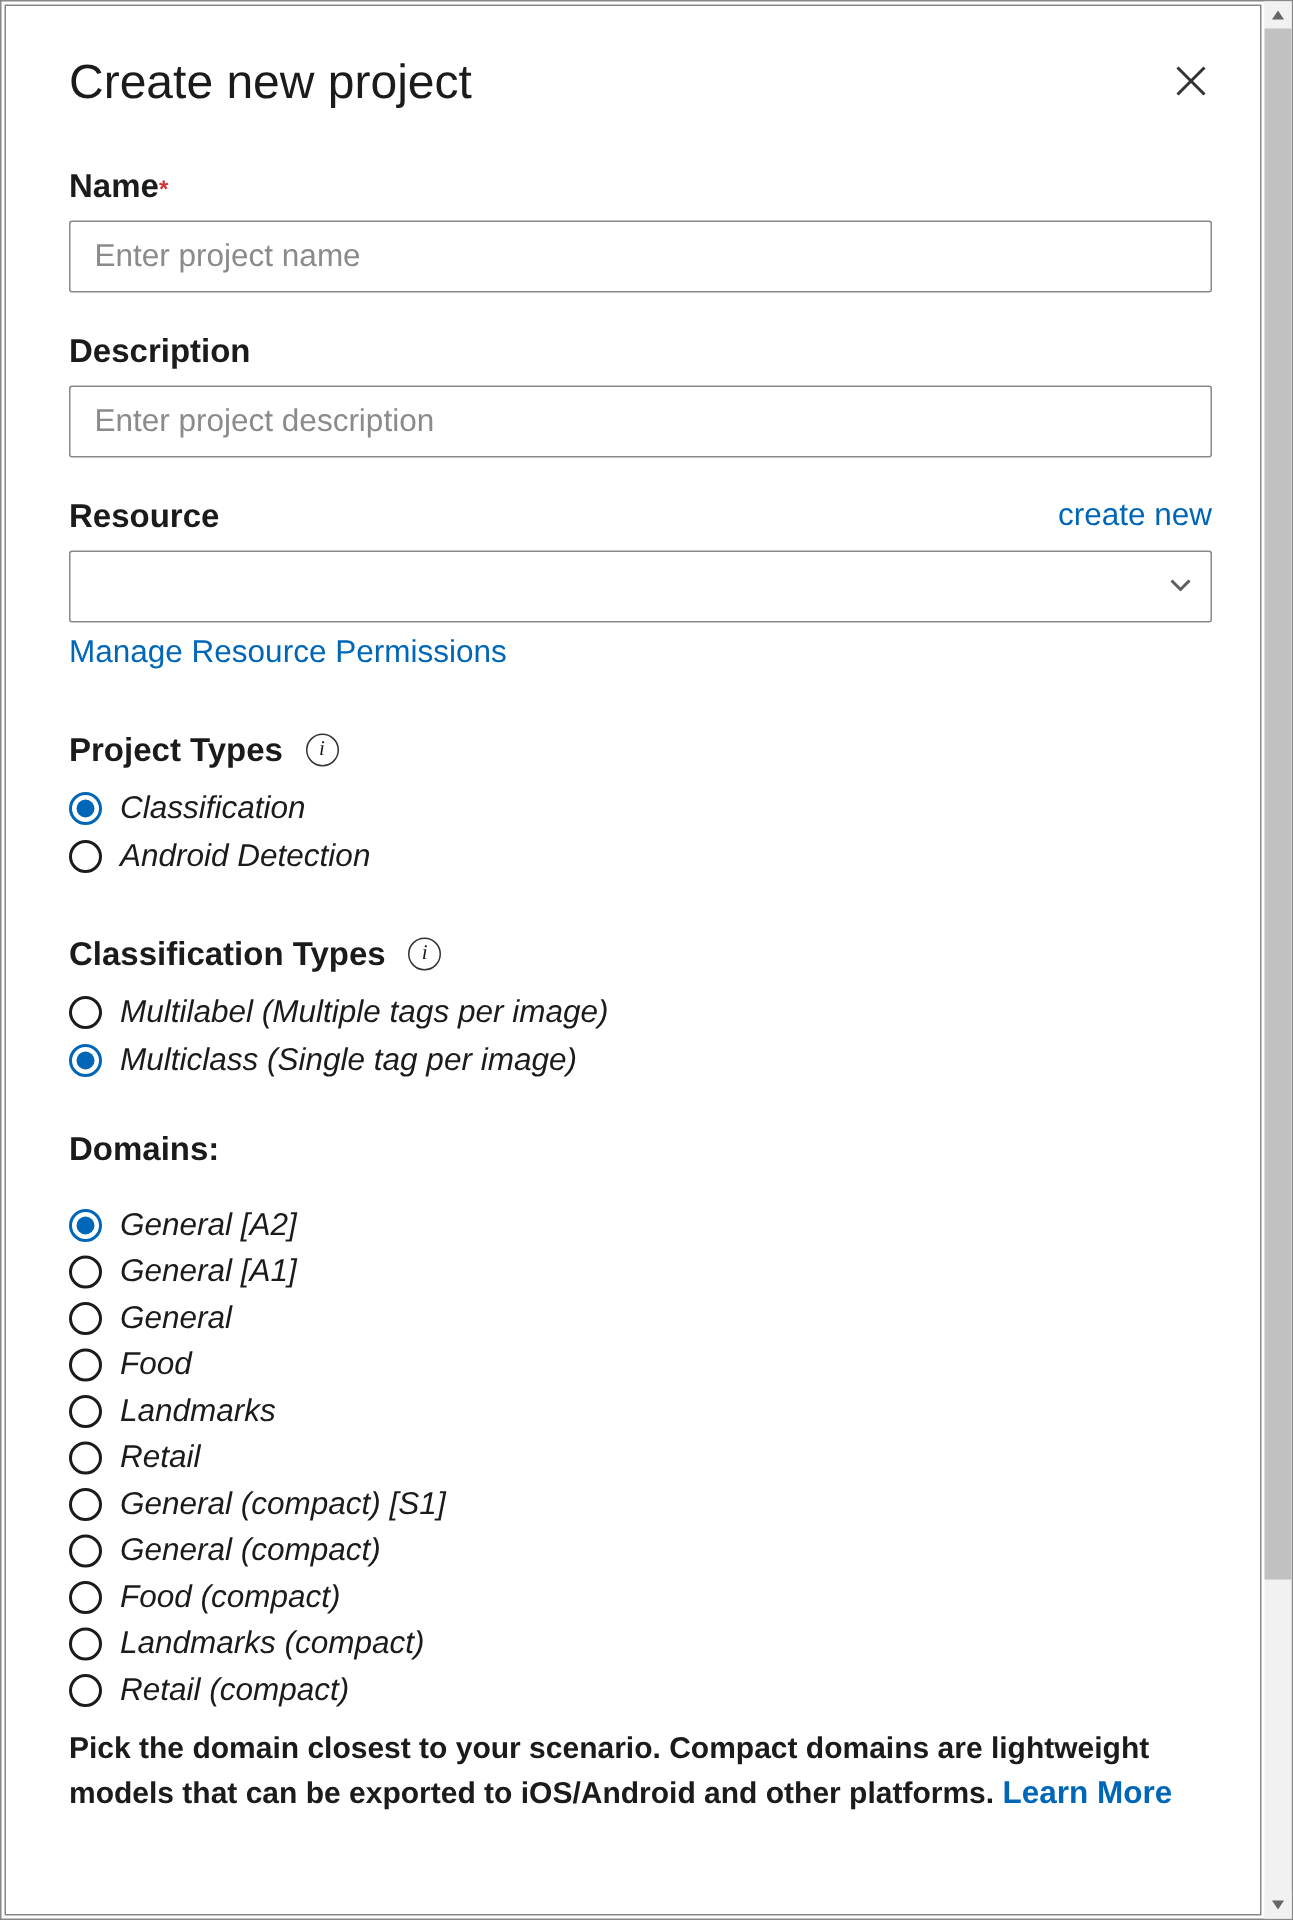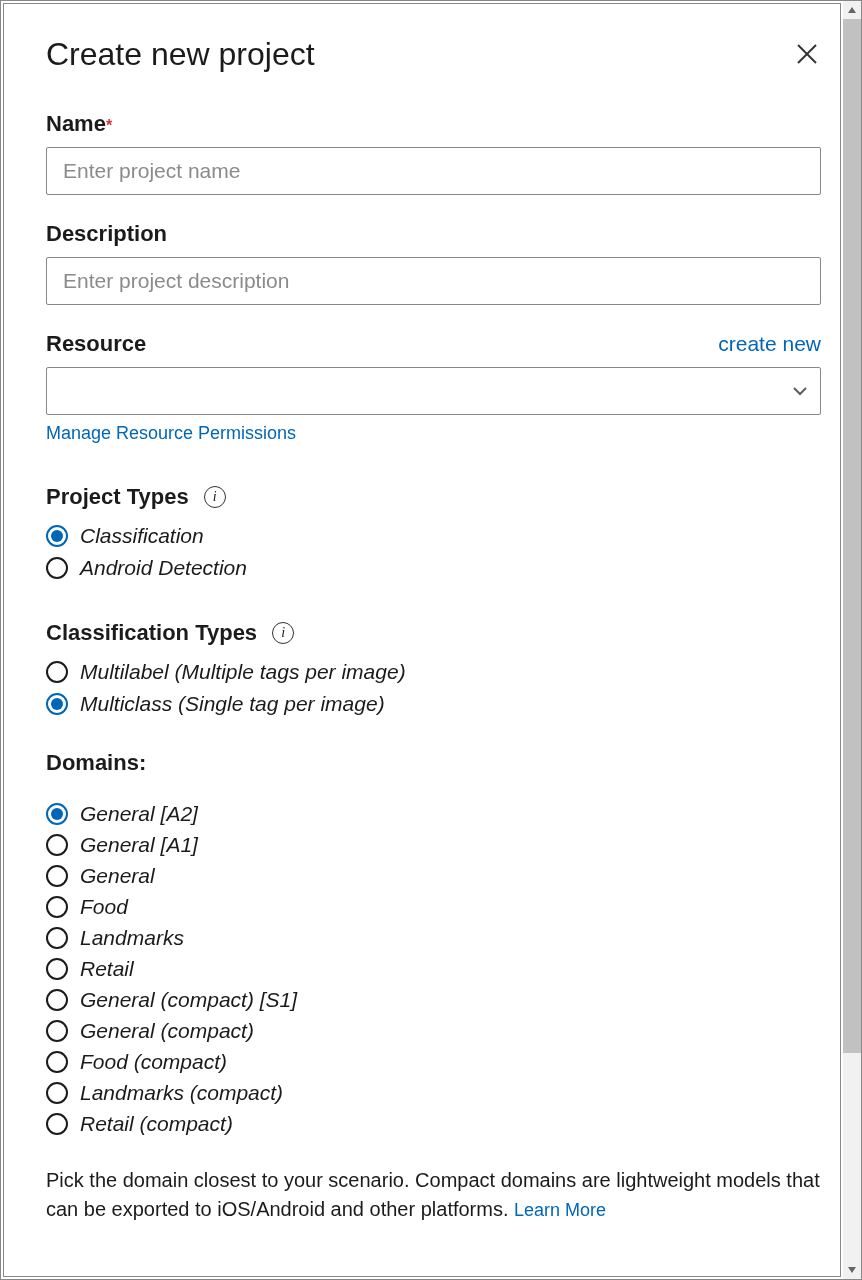--- a/index.html
+++ b/index.html
@@ -55,21 +55,21 @@
       background: #c1c1c1;
     }
     .dialog {
       position: absolute;
       top: 2px;
       left: 2px;
       right: 20px;
       bottom: 2px;
       background: #fff;
       border: 1px solid #888;
-      padding: 32px 19px 20px 42px;
+      padding: 32px 32px 20px 42px;
       overflow: hidden;
     }
     .dialog-header {
       display: flex;
       justify-content: space-between;
       align-items: flex-start;
       margin-bottom: 38px;
     }
     .dialog-title {
       font-size: 32px;
@@ -146,21 +146,21 @@
     }
     .select-chevron svg {
       width: 14px;
       height: 10px;
       stroke: #605e5c;
       stroke-width: 2;
       fill: none;
     }
     .link {
       color: #0067b8;
-      font-size: 18px;
+      font-size: 21px;
       cursor: pointer;
       text-decoration: none;
     }
     .link-small {
       color: #0067b8;
       font-size: 21px;
       cursor: pointer;
     }
     .sublink {
       margin-top: 8px;
@@ -220,24 +220,25 @@
       display: none;
     }
     .radio-outer.checked .radio-inner {
       display: block;
     }
     .radio-label {
       font-size: 21px;
       color: #1b1b1b;
     }
     .help-text {
-      margin-top: 30px;
+      margin-top: 13px;
       font-size: 20px;
       color: #1b1b1b;
       line-height: 1.45;
+      font-weight: bold;
     }
     .domains-list .radio-option {
       margin-bottom: 7px;
     }
   </style>
 </head>
 <body>
 
 <div class="outer-frame">
 

